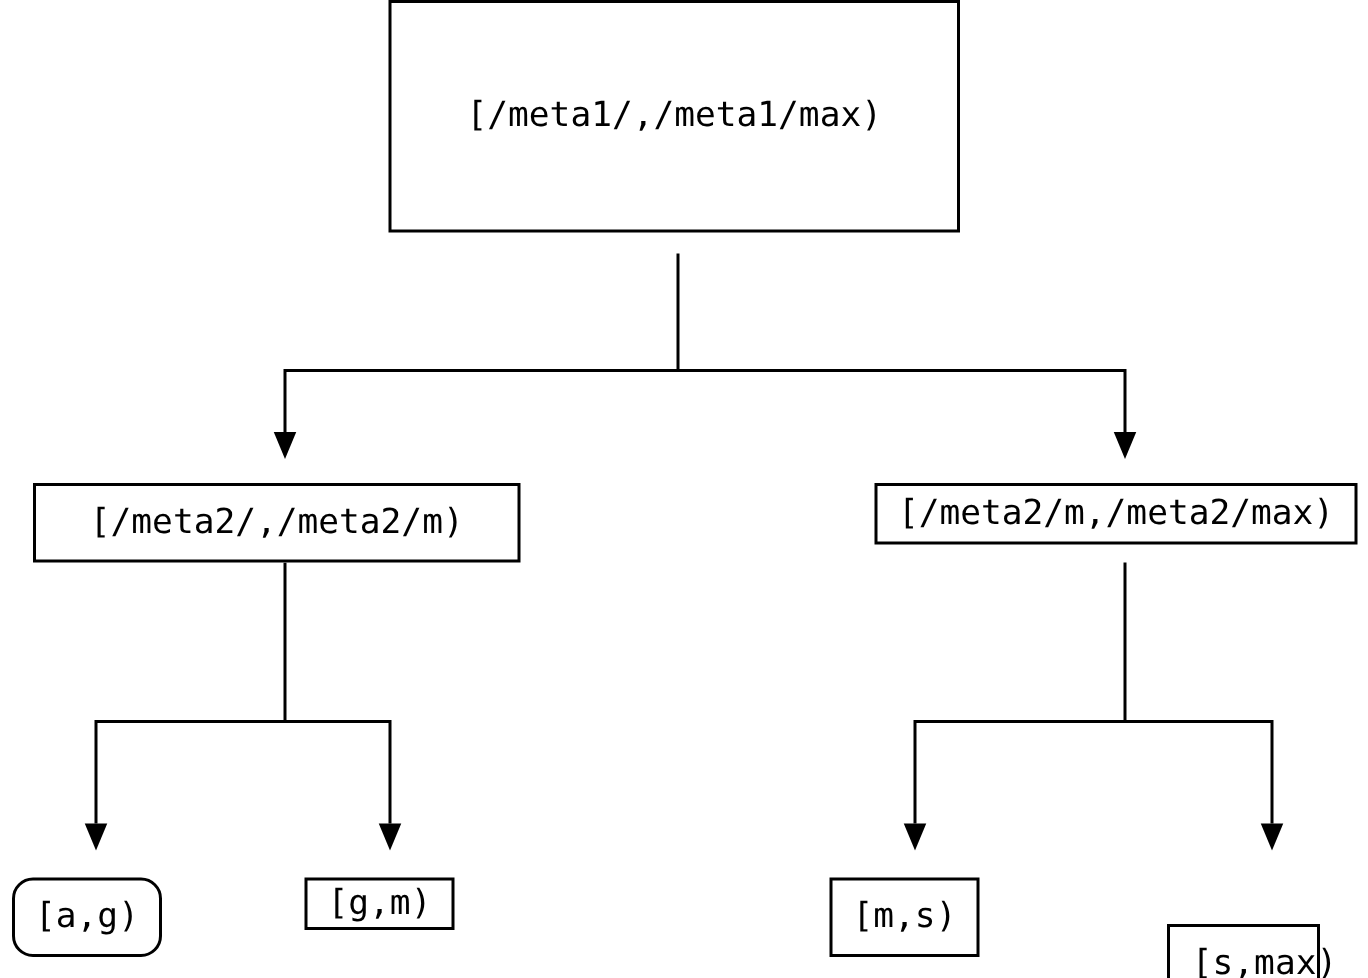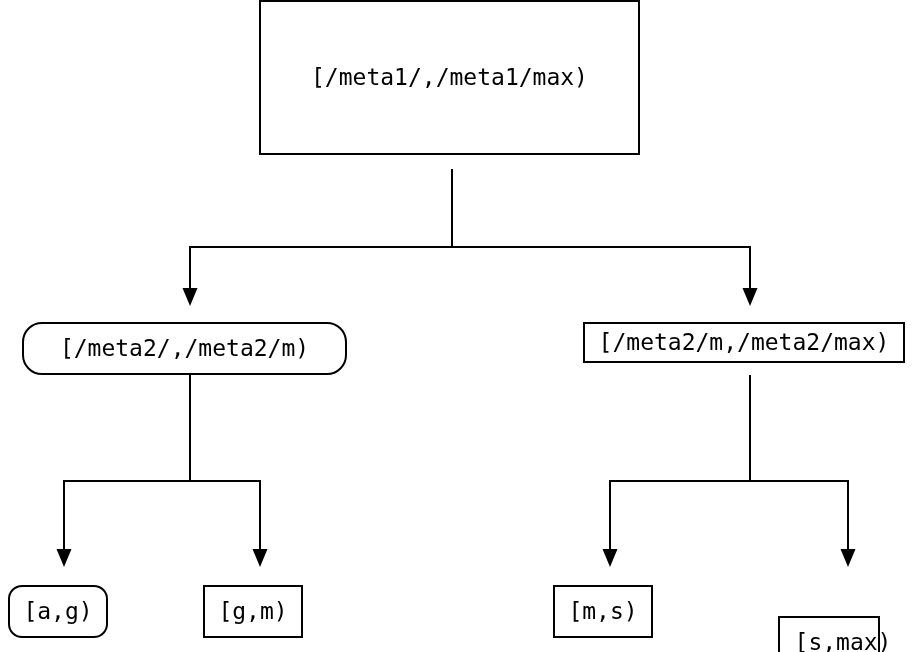--- a/index.html
+++ b/index.html
@@ -29,24 +29,24 @@
     background: #ffffff;
     display: flex;
     align-items: center;
     justify-content: center;
     font-size: 23px;
     line-height: 1;
     color: #000000;
     white-space: nowrap;
   }
   .node-root      { left: 259px; top: 0;  width: 381px; height: 155px; }
-  .node-meta2-low { left: 22px;  top: 322px; width: 325px; height: 53px; border-radius: 20px; }
+  .node-meta2-low { left: 22px;  top: 322px; width: 325px; height: 53px; }
   .node-meta2-high{ left: 583px; top: 322px; width: 322px; height: 41px; }
   .node-leaf-ag   { left: 8px;   top: 585px; width: 100px; height: 53px; border-radius: 14px; }
-  .node-leaf-gm   { left: 203px; top: 585px; width: 100px; height: 53px; }
+  .node-leaf-gm   { left: 203px; top: 585px; width: 100px; height: 35px; }
   .node-leaf-ms   { left: 553px; top: 585px; width: 100px; height: 53px; }
   .node-leaf-smax { left: 778px; top: 616px; width: 102px; height: 53px; padding-left: 28px; }
 </style>
 </head>
 <body>
 
 <div class="canvas">
 
   <svg class="edges" viewBox="0 0 912 652" xmlns="http://www.w3.org/2000/svg">
     <g stroke="#000000" stroke-width="2" fill="none">

